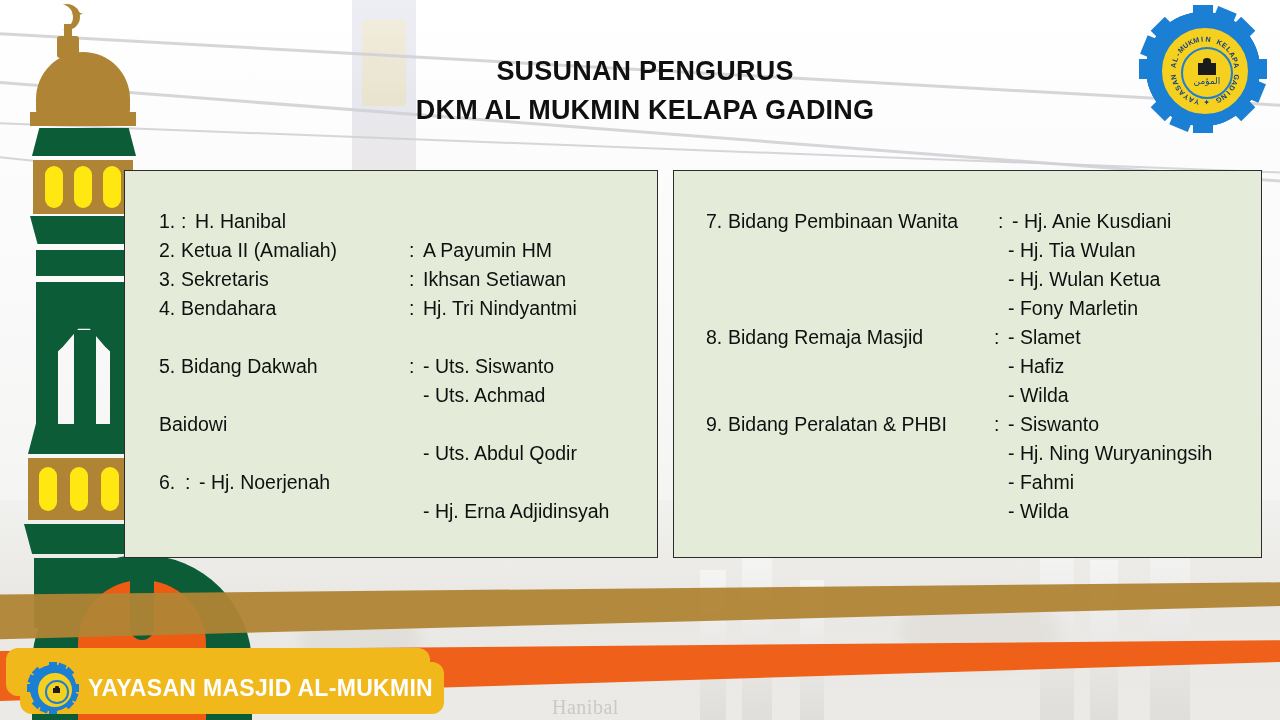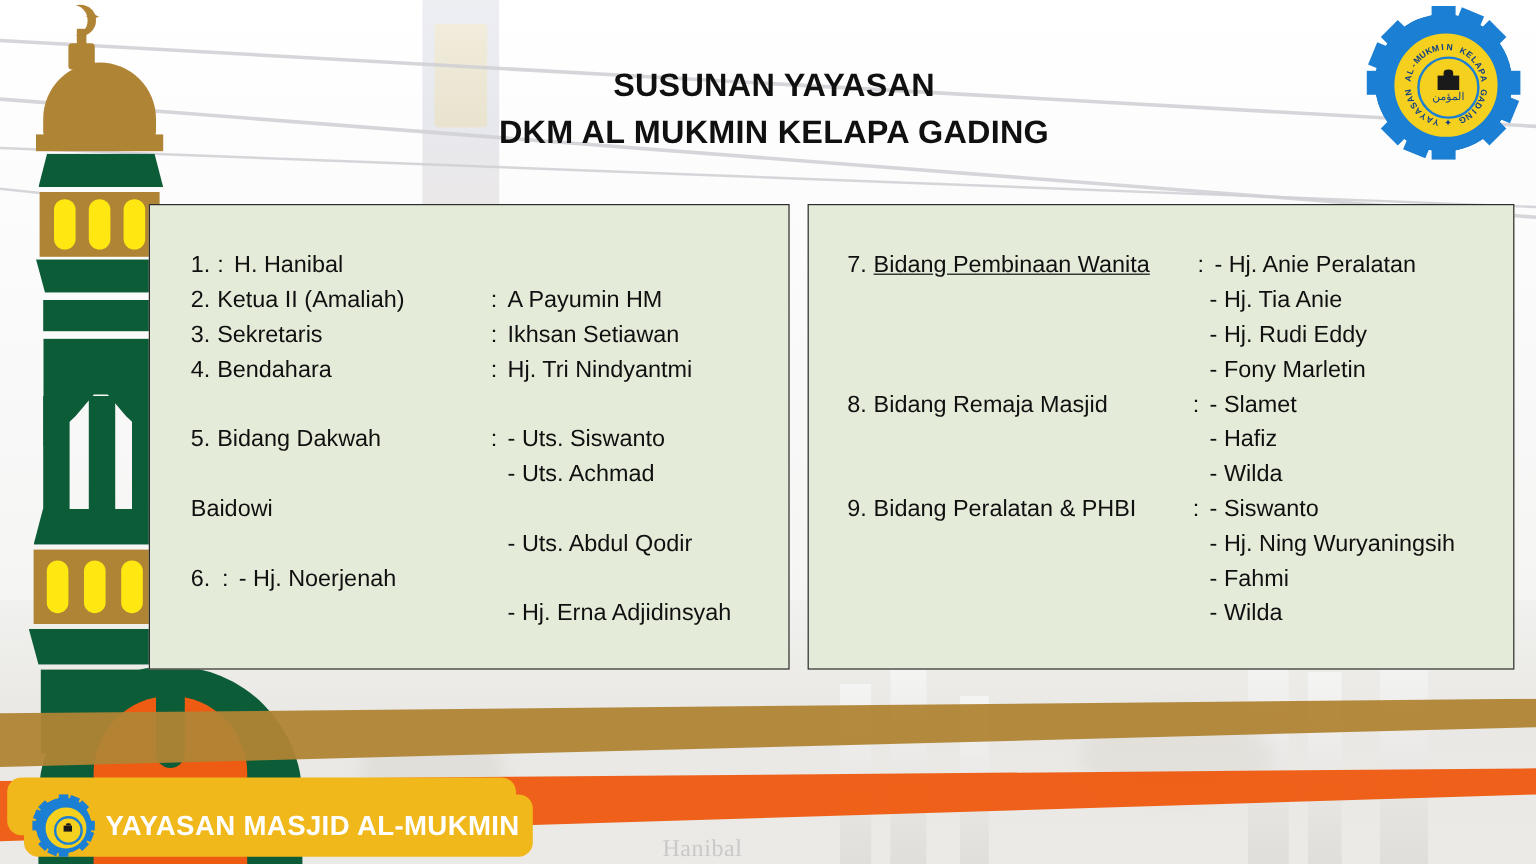--- a/index.html
+++ b/index.html
@@ -111,21 +111,21 @@
     height:29px;white-space:nowrap;}
   .num{width:38px;text-align:left;padding-left:34px;box-sizing:content-box;}
   #box-left .num{width:22px;padding-left:34px;}
   #box-left .lbl{width:228px;}
   #box-left .sep{width:14px;}
   #box-right .num{width:22px;padding-left:32px;}
   #box-right .lbl{width:266px;}
   #box-right .sep{width:14px;}
   .val{flex:1;}
   .row.spacer{height:29px;}
-  .overflow .lbl{width:auto;text-decoration:underline;}
+  .overflow .lbl{width:auto;}
   .overflow .sep{width:10px;padding-left:4px;}
   .fullwide{padding-left:34px;font-size:19.5px;line-height:29px;height:29px;color:#101010;}
 
   
   .fb-shadow{position:absolute;left:6px;top:648px;width:424px;height:48px;
     background:#f0b81b;border-radius:12px;}
   .fb{position:absolute;left:20px;top:662px;width:424px;height:52px;
     background:#f0b81b;border-radius:12px;display:flex;align-items:center;}
   .fb-logo{position:relative;width:46px;height:46px;margin-left:10px;flex:0 0 auto;}
   .fb-text{color:#ffffff;font-size:23px;font-weight:bold;letter-spacing:.3px;margin-left:12px;}
@@ -183,21 +183,21 @@
     <div class="mn-base"></div>
   </div>
 
   <div class="arch"></div>
   <div class="arch-in"></div>
   <div class="arch-notch"></div>
   <div class="swoosh swoosh-gold"></div>
   <div class="swoosh swoosh-orange"></div>
 
   <div class="title">
-    <div>SUSUNAN YAYASAN</div>
+    <div>SUSUNAN PENGURUS</div>
     <div>DKM AL MUKMIN KELAPA GADING</div>
   </div>
 
   <div class="logo-tr">
     <div class="logo-wrap">
       <div class="burst b1"></div>
       <div class="burst b2"></div>
       <div class="burst b3"></div>
       <div class="ring">
         <div class="logo-ring-text" title="YAYASAN AL-MUKMIN KELAPA GADING">
@@ -305,33 +305,33 @@
         </div>
       </div>
   </div>
 
   <div class="box" id="box-right">
     <div class="rows" id="rows-right">
         <div class="row overflow">
           <span class="num">7.</span>
           <span class="lbl">Bidang Pembinaan Wanita</span>
           <span class="sep">:</span>
-          <span class="val">- Hj. Anie Peralatan</span>
-        </div>
-        <div class="row">
-          <span class="num"></span>
-          <span class="lbl"></span>
-          <span class="sep"></span>
-          <span class="val"> - Hj. Tia Anie</span>
-        </div>
-        <div class="row">
-          <span class="num"></span>
-          <span class="lbl"></span>
-          <span class="sep"></span>
-          <span class="val"> - Hj. Rudi Eddy</span>
+          <span class="val">- Hj. Anie Kusdiani</span>
+        </div>
+        <div class="row">
+          <span class="num"></span>
+          <span class="lbl"></span>
+          <span class="sep"></span>
+          <span class="val"> - Hj. Tia Wulan</span>
+        </div>
+        <div class="row">
+          <span class="num"></span>
+          <span class="lbl"></span>
+          <span class="sep"></span>
+          <span class="val"> - Hj. Wulan Ketua</span>
         </div>
         <div class="row">
           <span class="num"></span>
           <span class="lbl"></span>
           <span class="sep"></span>
           <span class="val"> - Fony Marletin</span>
         </div>
         <div class="row">
           <span class="num">8.</span>
           <span class="lbl">Bidang Remaja Masjid</span>

